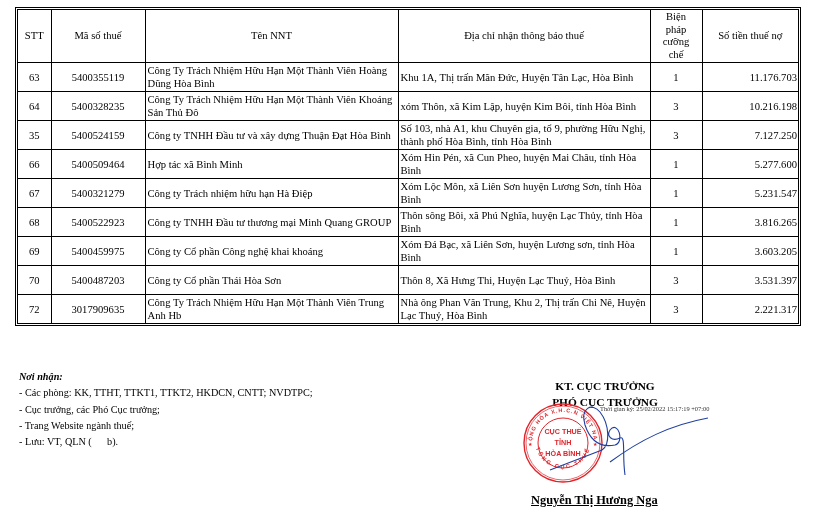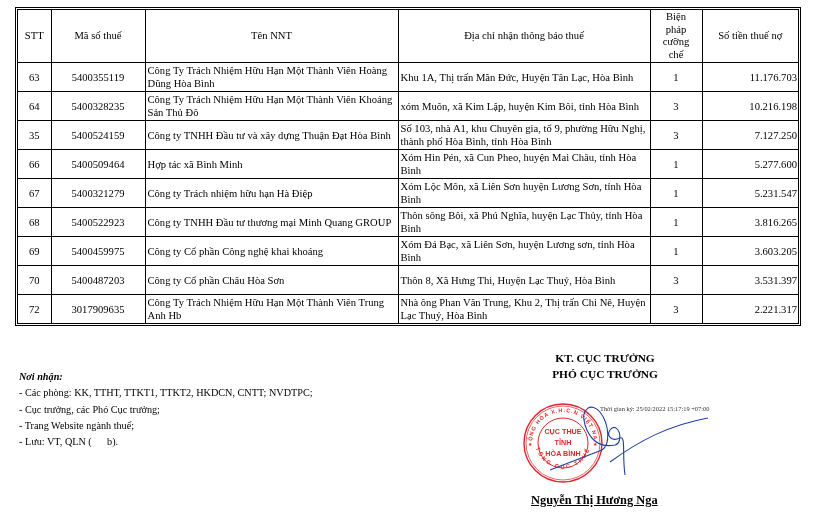--- a/index.html
+++ b/index.html
@@ -13,21 +13,21 @@
   th:first-child, td:first-child { border-left:none; }
   th:last-child, td:last-child { border-right:none; }
   tr:last-child td { border-bottom:none; }
   th { font-weight:normal; text-align:center; height:52px; font-size:10.6px; line-height:12.5px; }
   td { height:28px; }
   td.c { text-align:center; }
   td.r { text-align:right; padding-right:1px; }
   td.l { text-align:left; }
   .recipients { position:absolute; left:19px; top:369px; font-size:10.2px; line-height:16.3px; }
   .recipients .title { font-weight:bold; font-style:italic; }
-  .sig { position:absolute; left:520px; top:350px; width:200px; text-align:center; }
+  .sig { position:absolute; left:520px; top:378px; width:200px; text-align:center; }
   .sig .l1, .sig .l2 { font-weight:bold; font-size:11.4px; line-height:16px; }
   .sig .l1 { margin-left:-30px; }
   .sig .l2 { margin-left:-30px; }
   .signtime { position:absolute; left:600px; top:405px; font-size:6.4px; line-height:7px; color:#333; width:110px; }
   .stamp { position:absolute; left:522px; top:402px; width:82px; height:82px; }
   .signame { position:absolute; left:531px; top:493px; font-weight:bold; font-size:12.4px;text-decoration:underline; }
   .scribble { position:absolute; left:540px; top:400px; width:170px; height:80px; }
 </style>
 </head>
 <body>
@@ -58,21 +58,21 @@
           <td class="c">5400355119</td>
           <td class="l">Công Ty Trách Nhiệm Hữu Hạn Một Thành Viên Hoàng Dũng Hòa Bình</td>
           <td class="l">Khu 1A, Thị trấn Mãn Đức, Huyện Tân Lạc, Hòa Bình</td>
           <td class="c">1</td>
           <td class="r">11.176.703</td>
         </tr>
         <tr>
           <td class="c">64</td>
           <td class="c">5400328235</td>
           <td class="l">Công Ty Trách Nhiệm Hữu Hạn Một Thành Viên Khoáng Sản Thủ Đô</td>
-          <td class="l">xóm Muôn, xã Kim Lập, huyện Kim Bôi, tỉnh Hòa Bình</td>
+          <td class="l">xóm Thôn, xã Kim Lập, huyện Kim Bôi, tỉnh Hòa Bình</td>
           <td class="c">3</td>
           <td class="r">10.216.198</td>
         </tr>
         <tr>
           <td class="c">35</td>
           <td class="c">5400524159</td>
           <td class="l">Công ty TNHH Đầu tư và xây dựng Thuận Đạt Hòa Bình</td>
           <td class="l">Số 103, nhà A1, khu Chuyên gia, tổ 9, phường Hữu Nghị, thành phố Hòa Bình, tỉnh Hòa Bình</td>
           <td class="c">3</td>
           <td class="r">7.127.250</td>
@@ -105,21 +105,21 @@
           <td class="c">69</td>
           <td class="c">5400459975</td>
           <td class="l">Công ty Cổ phần Công nghệ khai khoáng</td>
           <td class="l">Xóm Đá Bạc, xã Liên Sơn, huyện Lương sơn, tỉnh Hòa Bình</td>
           <td class="c">1</td>
           <td class="r">3.603.205</td>
         </tr>
         <tr>
           <td class="c">70</td>
           <td class="c">5400487203</td>
-          <td class="l">Công ty Cổ phần Châu Hòa Sơn</td>
+          <td class="l">Công ty Cổ phần Thái Hòa Sơn</td>
           <td class="l">Thôn 8, Xã Hưng Thi, Huyện Lạc Thuỷ, Hòa Bình</td>
           <td class="c">3</td>
           <td class="r">3.531.397</td>
         </tr>
         <tr>
           <td class="c">72</td>
           <td class="c">3017909635</td>
           <td class="l">Công Ty Trách Nhiệm Hữu Hạn Một Thành Viên Trung Anh Hb</td>
           <td class="l">Nhà ông Phan Văn Trung, Khu 2, Thị trấn Chi Nê, Huyện Lạc Thuỷ, Hòa Bình</td>
           <td class="c">3</td>

